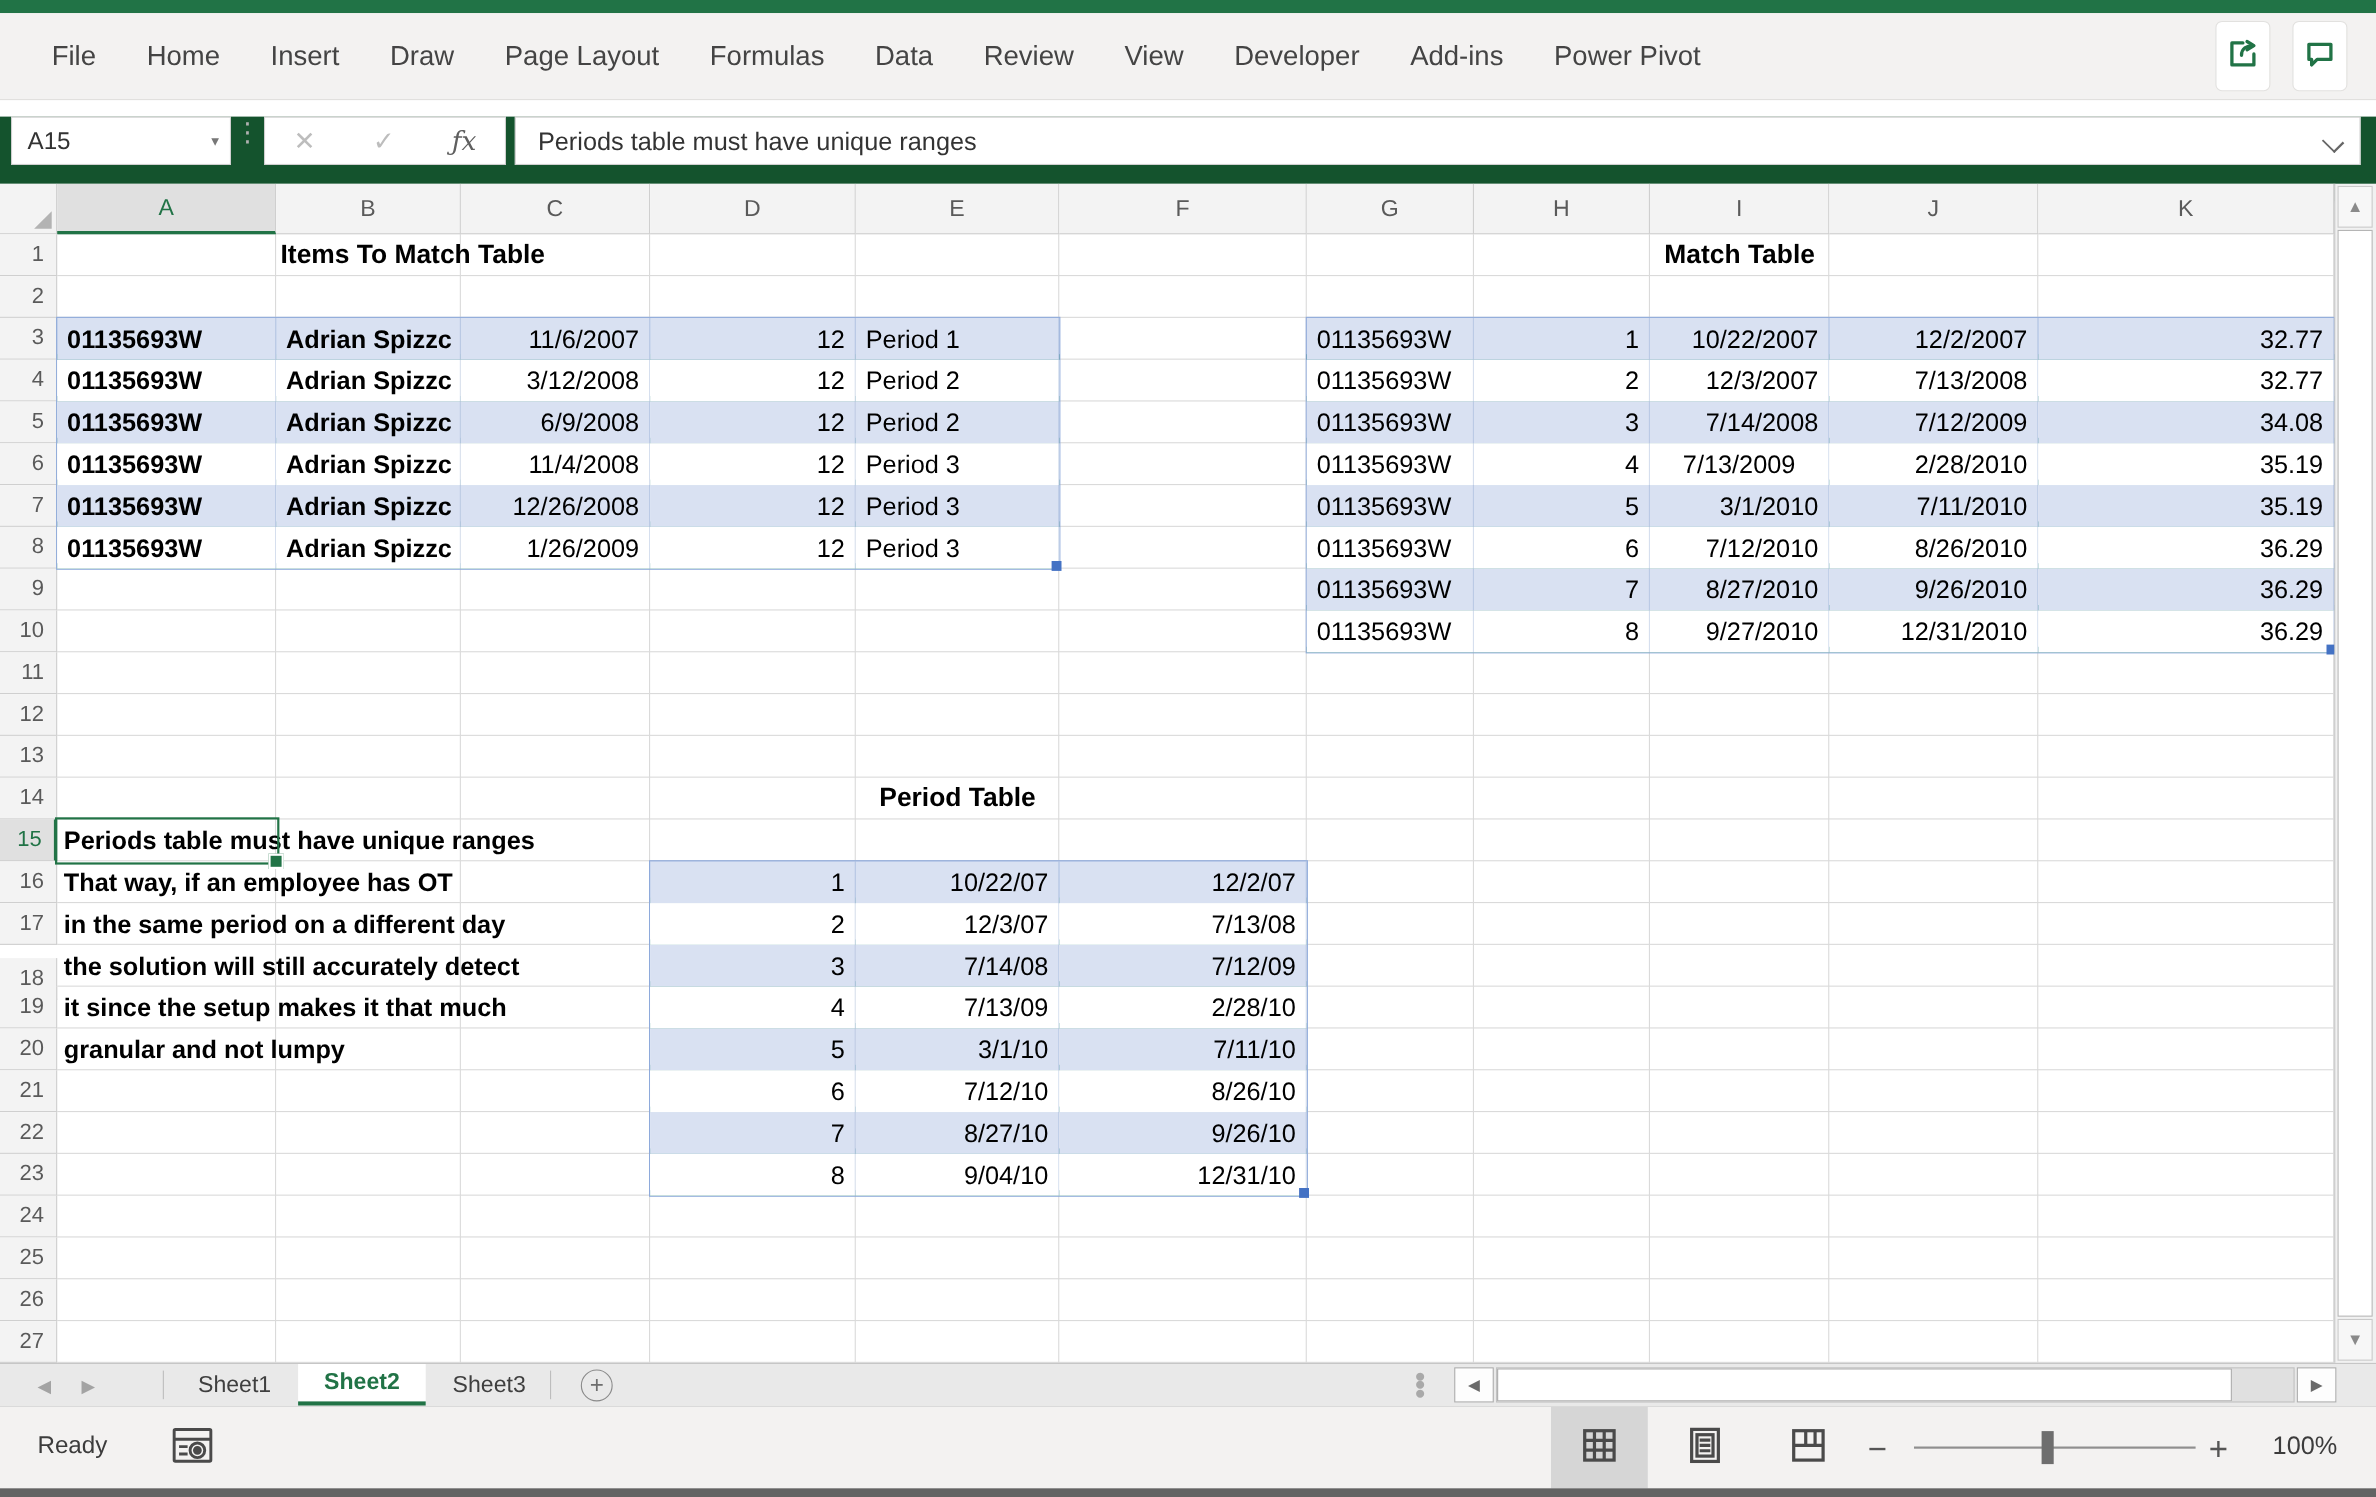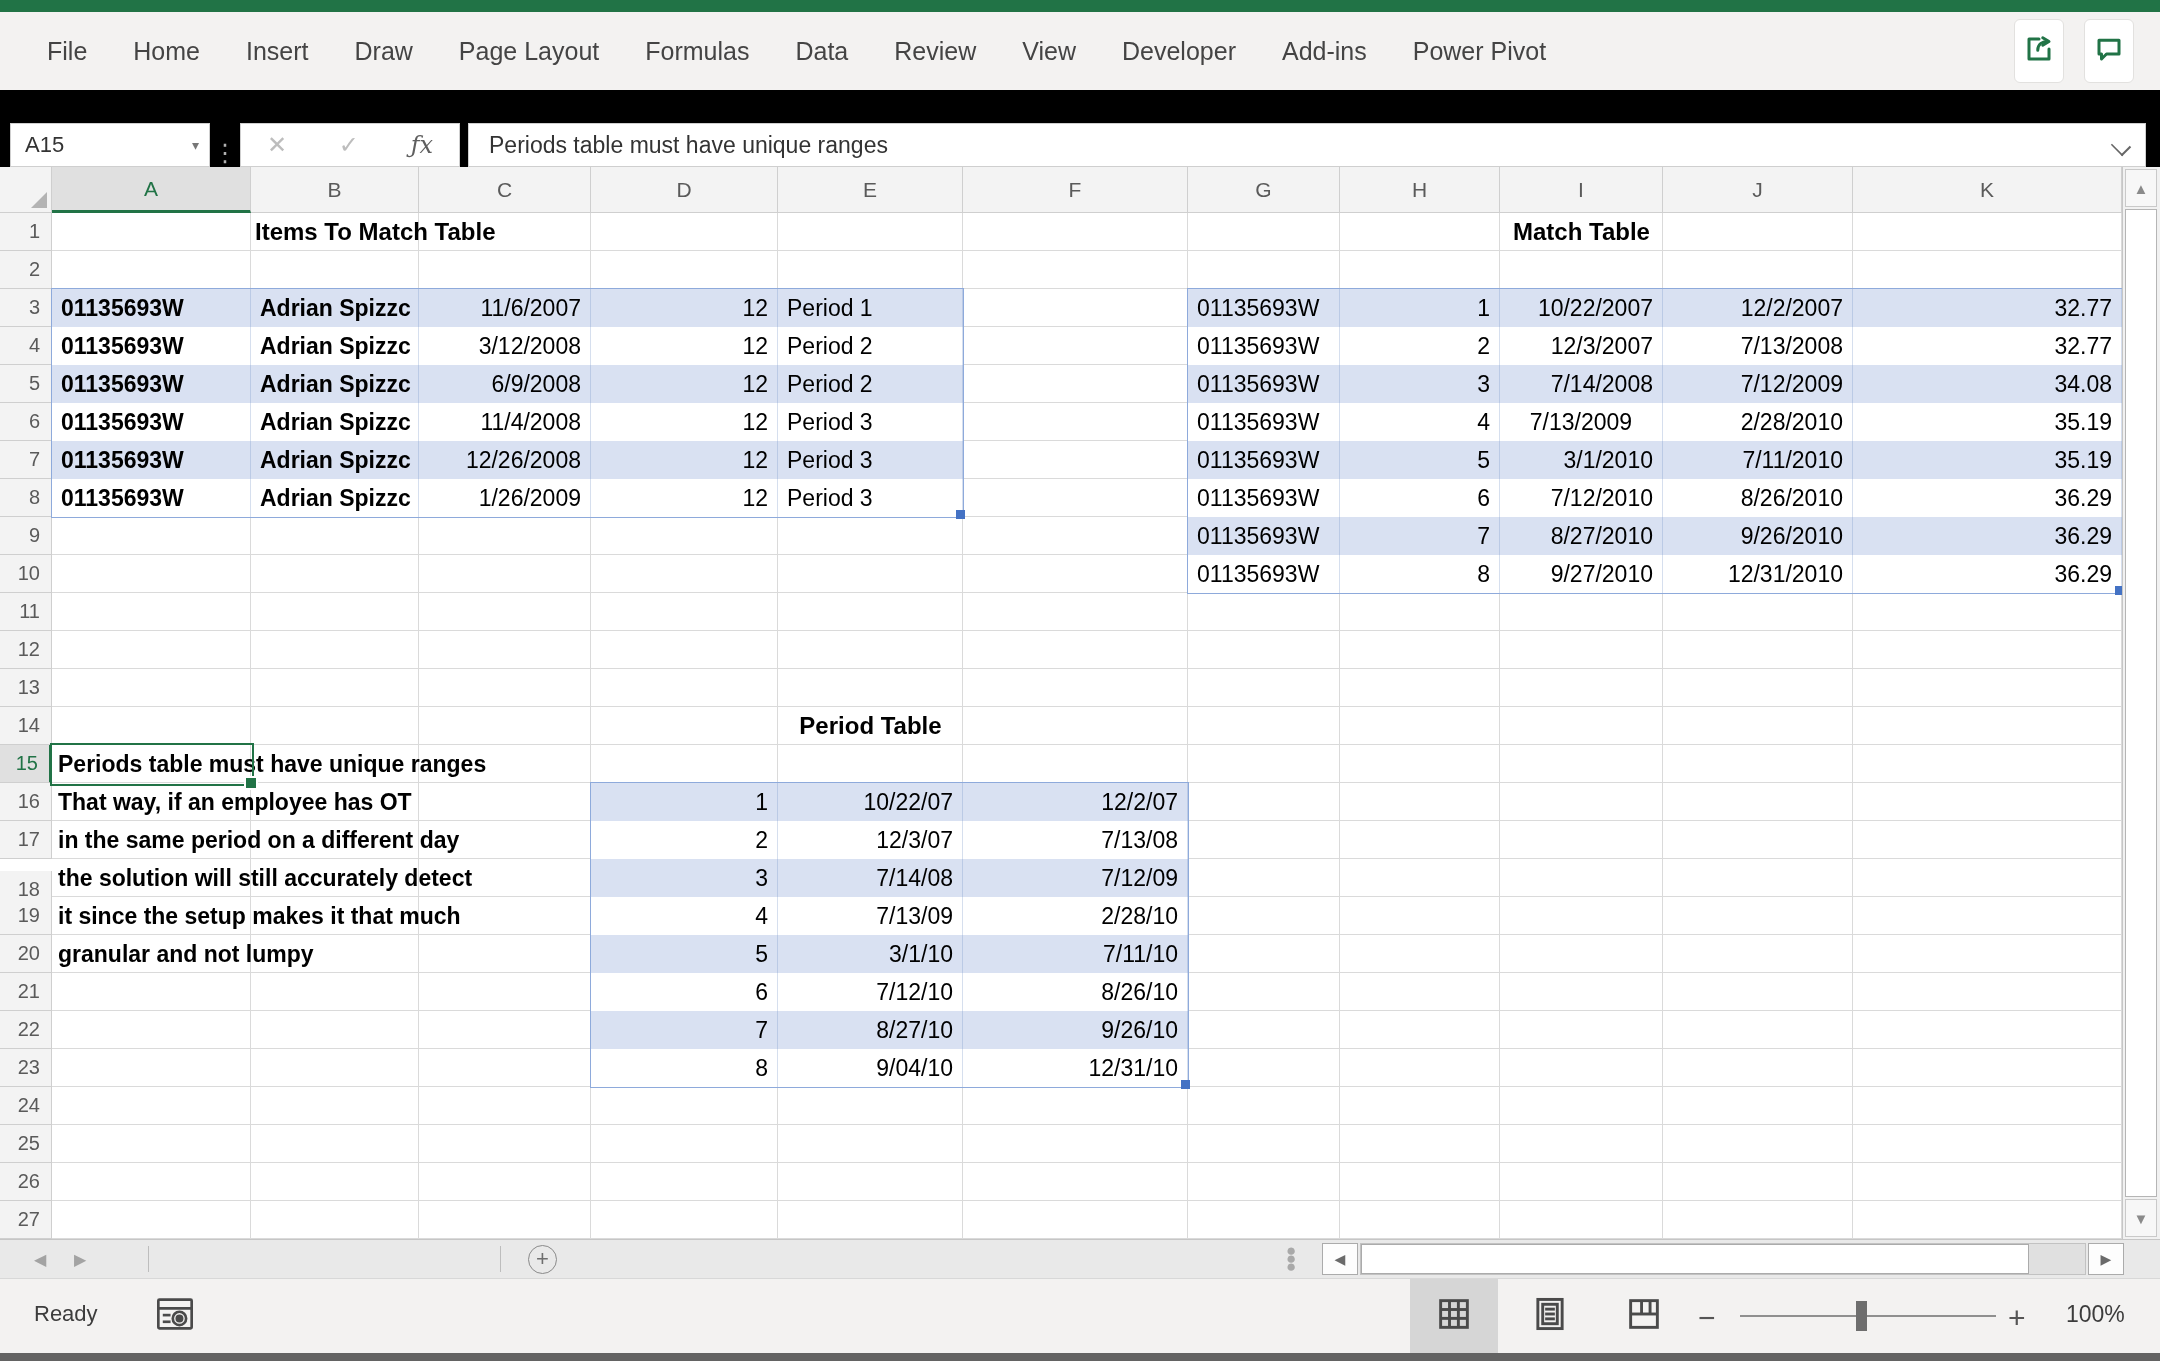--- a/index.html
+++ b/index.html
@@ -9,22 +9,22 @@
   .titlebar{position:absolute;left:0;top:0;width:100%;height:12px;background:#217346;}
   .menubar{position:absolute;left:0;top:12px;width:100%;height:78px;background:#f3f2f1;
            display:flex;align-items:center;border-bottom:1px solid #e1e0de;gap:35px;}
   .menu-tabs{display:flex;align-items:center;padding-left:24px;}
   .menu-tab{font-size:25px;color:#444;padding:0 23px;cursor:default;white-space:nowrap;}
   .menu-icons{margin-left:auto;display:flex;gap:20px;padding-right:26px;}
   .chrome-btn{width:48px;height:62px;background:#fff;border:1px solid #e2e1df;border-radius:6px;
               display:flex;align-items:center;justify-content:center;}
   .chrome-btn svg{stroke:#217346;fill:none;stroke-width:2.4;stroke-linecap:round;stroke-linejoin:round;}
   
-  .formula-row{position:absolute;left:0;top:90px;width:100%;height:77px;background:#000000;
-               border-bottom:1px solid #cfcfcf;display:flex;align-items:flex-end;}
+  .formula-row{position:absolute;left:0;top:106px;width:100%;height:77px;background:#14532d;
+               border-bottom:1px solid #cfcfcf;display:flex;align-items:flex-start;}
   .name-box{position:relative;margin-left:10px;width:200px;height:44px;background:#fff;
             border:1px solid #cfcfcf;display:flex;align-items:center;font-size:22px;color:#333;
             padding-left:14px;box-sizing:border-box;}
   .nb-arrow{position:absolute;right:10px;top:13px;font-size:14px;color:#777;}
   .vdots{width:30px;text-align:center;color:#b0b0b0;font-size:24px;letter-spacing:0;}
   .fx-box{width:220px;height:44px;background:#fff;border:1px solid #cfcfcf;display:flex;
           align-items:center;justify-content:space-around;box-sizing:border-box;}
   .fxb{font-size:24px;color:#bdbdbd;}
   .fxb.fx{font-family:"DejaVu Serif",serif;font-style:italic;color:#5f5f5f;}
   .formula-input{position:relative;flex:1;height:44px;background:#fff;border:1px solid #cfcfcf;
@@ -434,20 +434,25 @@
     <div class="vs-thumb"></div>
     <div class="vs-btn" style="top:1032px;">
         <span>▼</span>
       </div>
   </div>
 
   <div class="tabbar">
     <span class="nav-arrow" style="left:34px;">◀</span>
     <span class="nav-arrow" style="left:74px;">▶</span>
     <div class="tb-div" style="left:148px;"></div>
+    <div class="sheet-tabs" id="sheet-tabs">
+        <div class="sheet-tab">Sheet1</div>
+        <div class="sheet-tab active">Sheet2</div>
+        <div class="sheet-tab">Sheet3</div>
+      </div>
     <div class="tb-div" style="left:500px;"></div>
     <div class="add-sheet">+</div>
     <div class="hs-dots">
         <div>●</div>
         <div>●</div>
         <div>●</div>
       </div>
     <div class="hs-btn" style="left:1322px;">
         <span>◀</span>
       </div>

